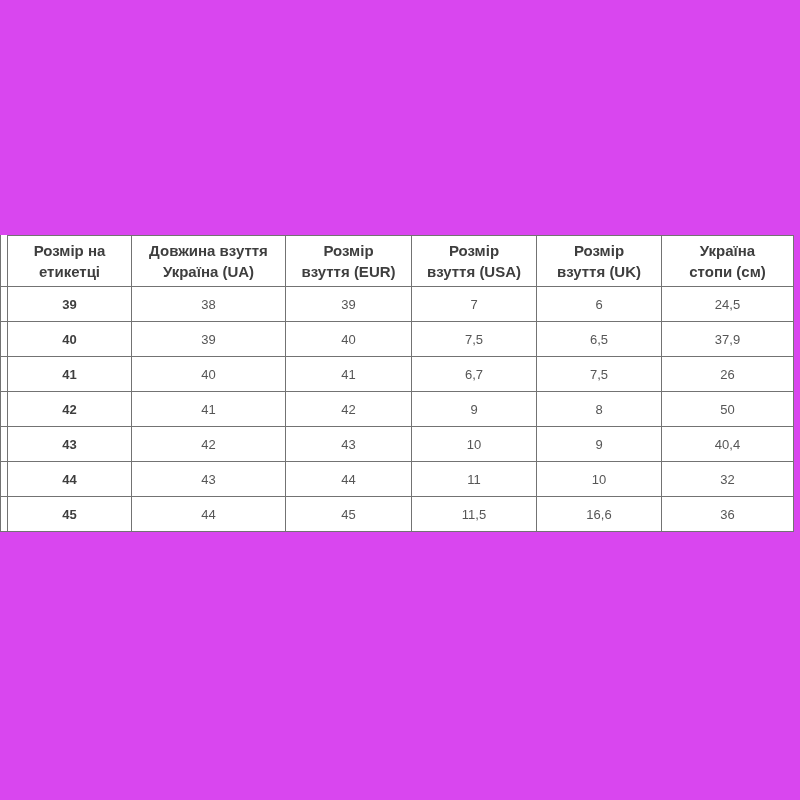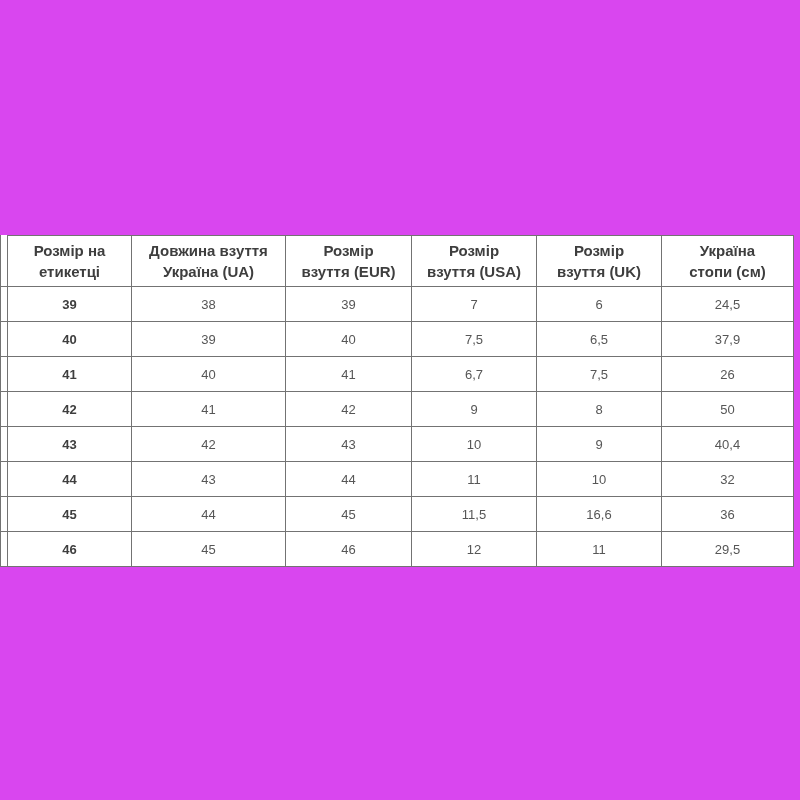--- a/index.html
+++ b/index.html
@@ -154,24 +154,15 @@
         </tr>
         <tr>
           <td class="sliver"></td>
           <td class="row-label">45</td>
           <td>44</td>
           <td>45</td>
           <td>11,5</td>
           <td>16,6</td>
           <td>36</td>
         </tr>
-        <tr>
-          <td class="sliver"></td>
-          <td class="row-label">46</td>
-          <td>45</td>
-          <td>46</td>
-          <td>12</td>
-          <td>11</td>
-          <td>29,5</td>
-        </tr>
       </tbody>
   </table>
 </div>
 
 </body></html>

